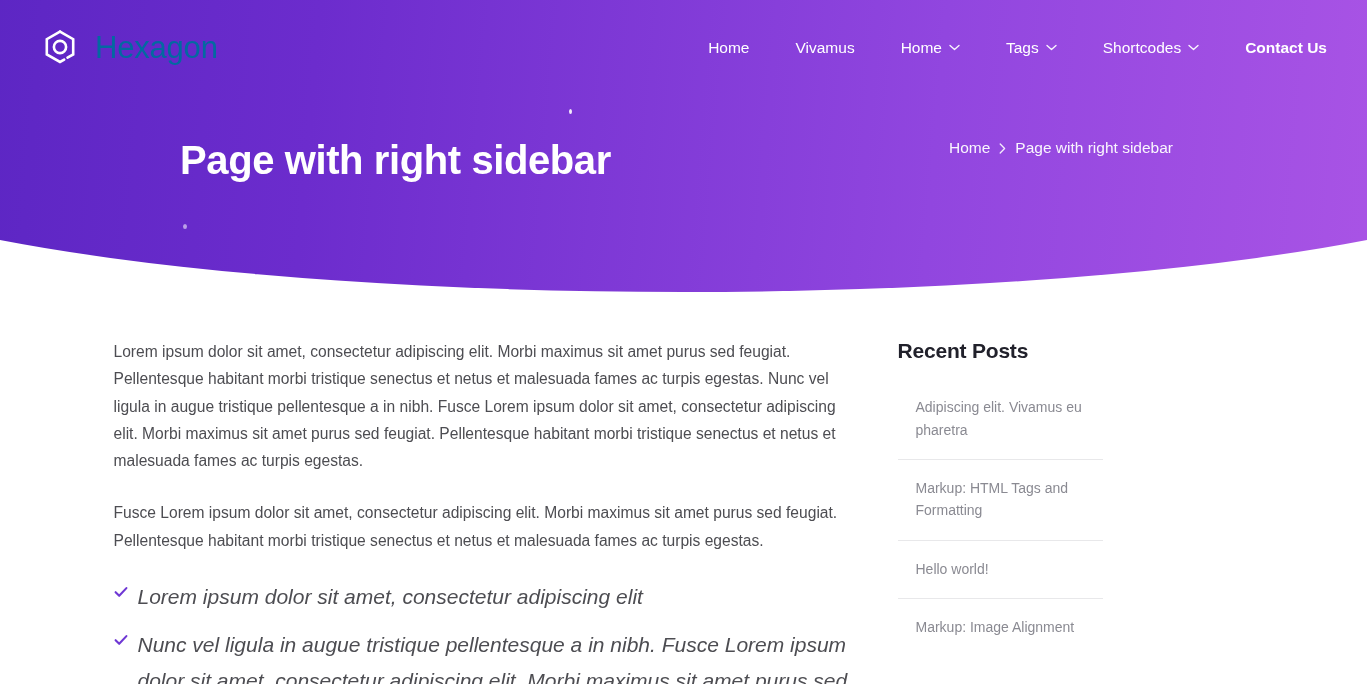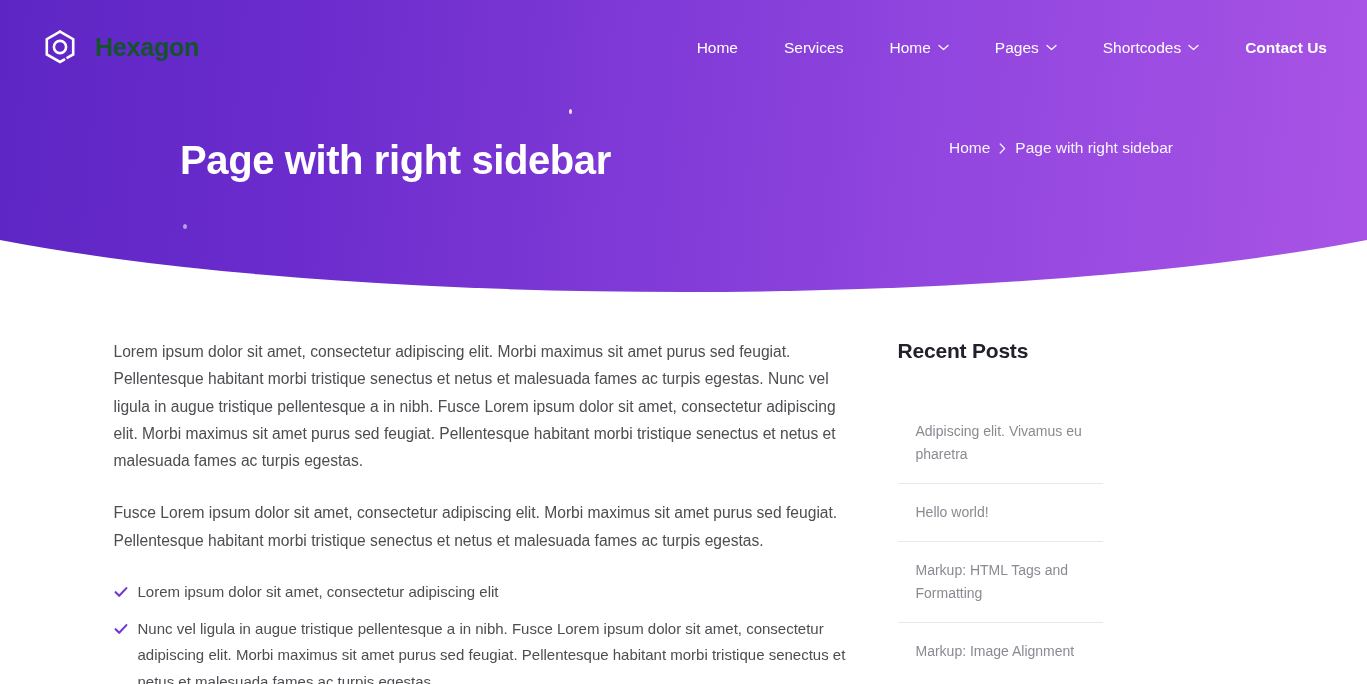--- a/index.html
+++ b/index.html
@@ -64,23 +64,23 @@
 
   .brand {
     display: flex;
     align-items: center;
     gap: 15px;
     margin-left: 40px;
     text-decoration: none;
   }
   .brand-mark { width: 40px; height: 40px; display: block; flex: 0 0 40px; }
   .brand-name {
-    color: #14532d;
-    font-size: 25px;
-    font-weight: 700;
+    color: #0369a1;
+    font-size: 31px;
+    font-weight: 400;
     letter-spacing: -0.2px;
     line-height: 1;
   }
 
   .main-nav {
     margin-left: auto;
     margin-right: 40px;
     display: flex;
     align-items: center;
   }
@@ -158,40 +158,41 @@
     font-size: 15.6px;
     line-height: 1.75;
     margin-bottom: 25px;
   }
 
   .check-list { list-style: none; }
   .check-item {
     position: relative;
     padding-left: 24px;
     color: #4d4d52;
-    font-size: 15px;
+    font-size: 21px;
     line-height: 1.75;
     margin-bottom: 11px;
+    font-style: italic;
   }
   .check-icon {
     position: absolute;
     left: 0;
     top: 6px;
     width: 14px;
     height: 14px;
     display: block;
   }
 
   
   .widget-title {
     color: #21212b;
     font-size: 21px;
     font-weight: 700;
     letter-spacing: -0.2px;
-    margin-bottom: 40px;
+    margin-bottom: 16px;
     line-height: 1.2;
   }
   .post-list { list-style: none; }
   .post-item {
     border-bottom: 1px solid #e8e8ea;
     padding: 0 0 0 18px;
   }
   .post-item:last-child { border-bottom: none; }
   .post-link {
     display: block;
@@ -226,32 +227,32 @@
       <span class="brand-name">Hexagon</span>
     </a>
 
     <nav class="main-nav">
 
       <a class="nav-item" href="#">
         <span>Home</span>
       </a>
 
       <a class="nav-item" href="#">
-        <span>Services</span>
+        <span>Vivamus</span>
       </a>
 
       <a class="nav-item" href="#">
         <span>Home</span>
         <svg class="chevron" viewBox="0 0 11 7">
           <path d="M1 1.4 L5.5 5.6 L10 1.4" stroke="#ffffff" stroke-width="1.35" fill="none" stroke-linecap="round" stroke-linejoin="round"></path>
         </svg>
       </a>
 
       <a class="nav-item" href="#">
-        <span>Pages</span>
+        <span>Tags</span>
         <svg class="chevron" viewBox="0 0 11 7">
           <path d="M1 1.4 L5.5 5.6 L10 1.4" stroke="#ffffff" stroke-width="1.35" fill="none" stroke-linecap="round" stroke-linejoin="round"></path>
         </svg>
       </a>
 
       <a class="nav-item" href="#">
         <span>Shortcodes</span>
         <svg class="chevron" viewBox="0 0 11 7">
           <path d="M1 1.4 L5.5 5.6 L10 1.4" stroke="#ffffff" stroke-width="1.35" fill="none" stroke-linecap="round" stroke-linejoin="round"></path>
         </svg>
@@ -308,24 +309,24 @@
       <aside class="col-side">
         <section>
 
           <h3 class="widget-title">Recent Posts</h3>
 
           <ul class="post-list">
             <li class="post-item">
               <a class="post-link" href="#">Adipiscing elit. Vivamus eu pharetra</a>
             </li>
             <li class="post-item">
-              <a class="post-link" href="#">Hello world!</a>
+              <a class="post-link" href="#">Markup: HTML Tags and Formatting</a>
             </li>
             <li class="post-item">
-              <a class="post-link" href="#">Markup: HTML Tags and Formatting</a>
+              <a class="post-link" href="#">Hello world!</a>
             </li>
             <li class="post-item">
               <a class="post-link" href="#">Markup: Image Alignment</a>
             </li>
           </ul>
 
         </section>
       </aside>
 
     </div>

